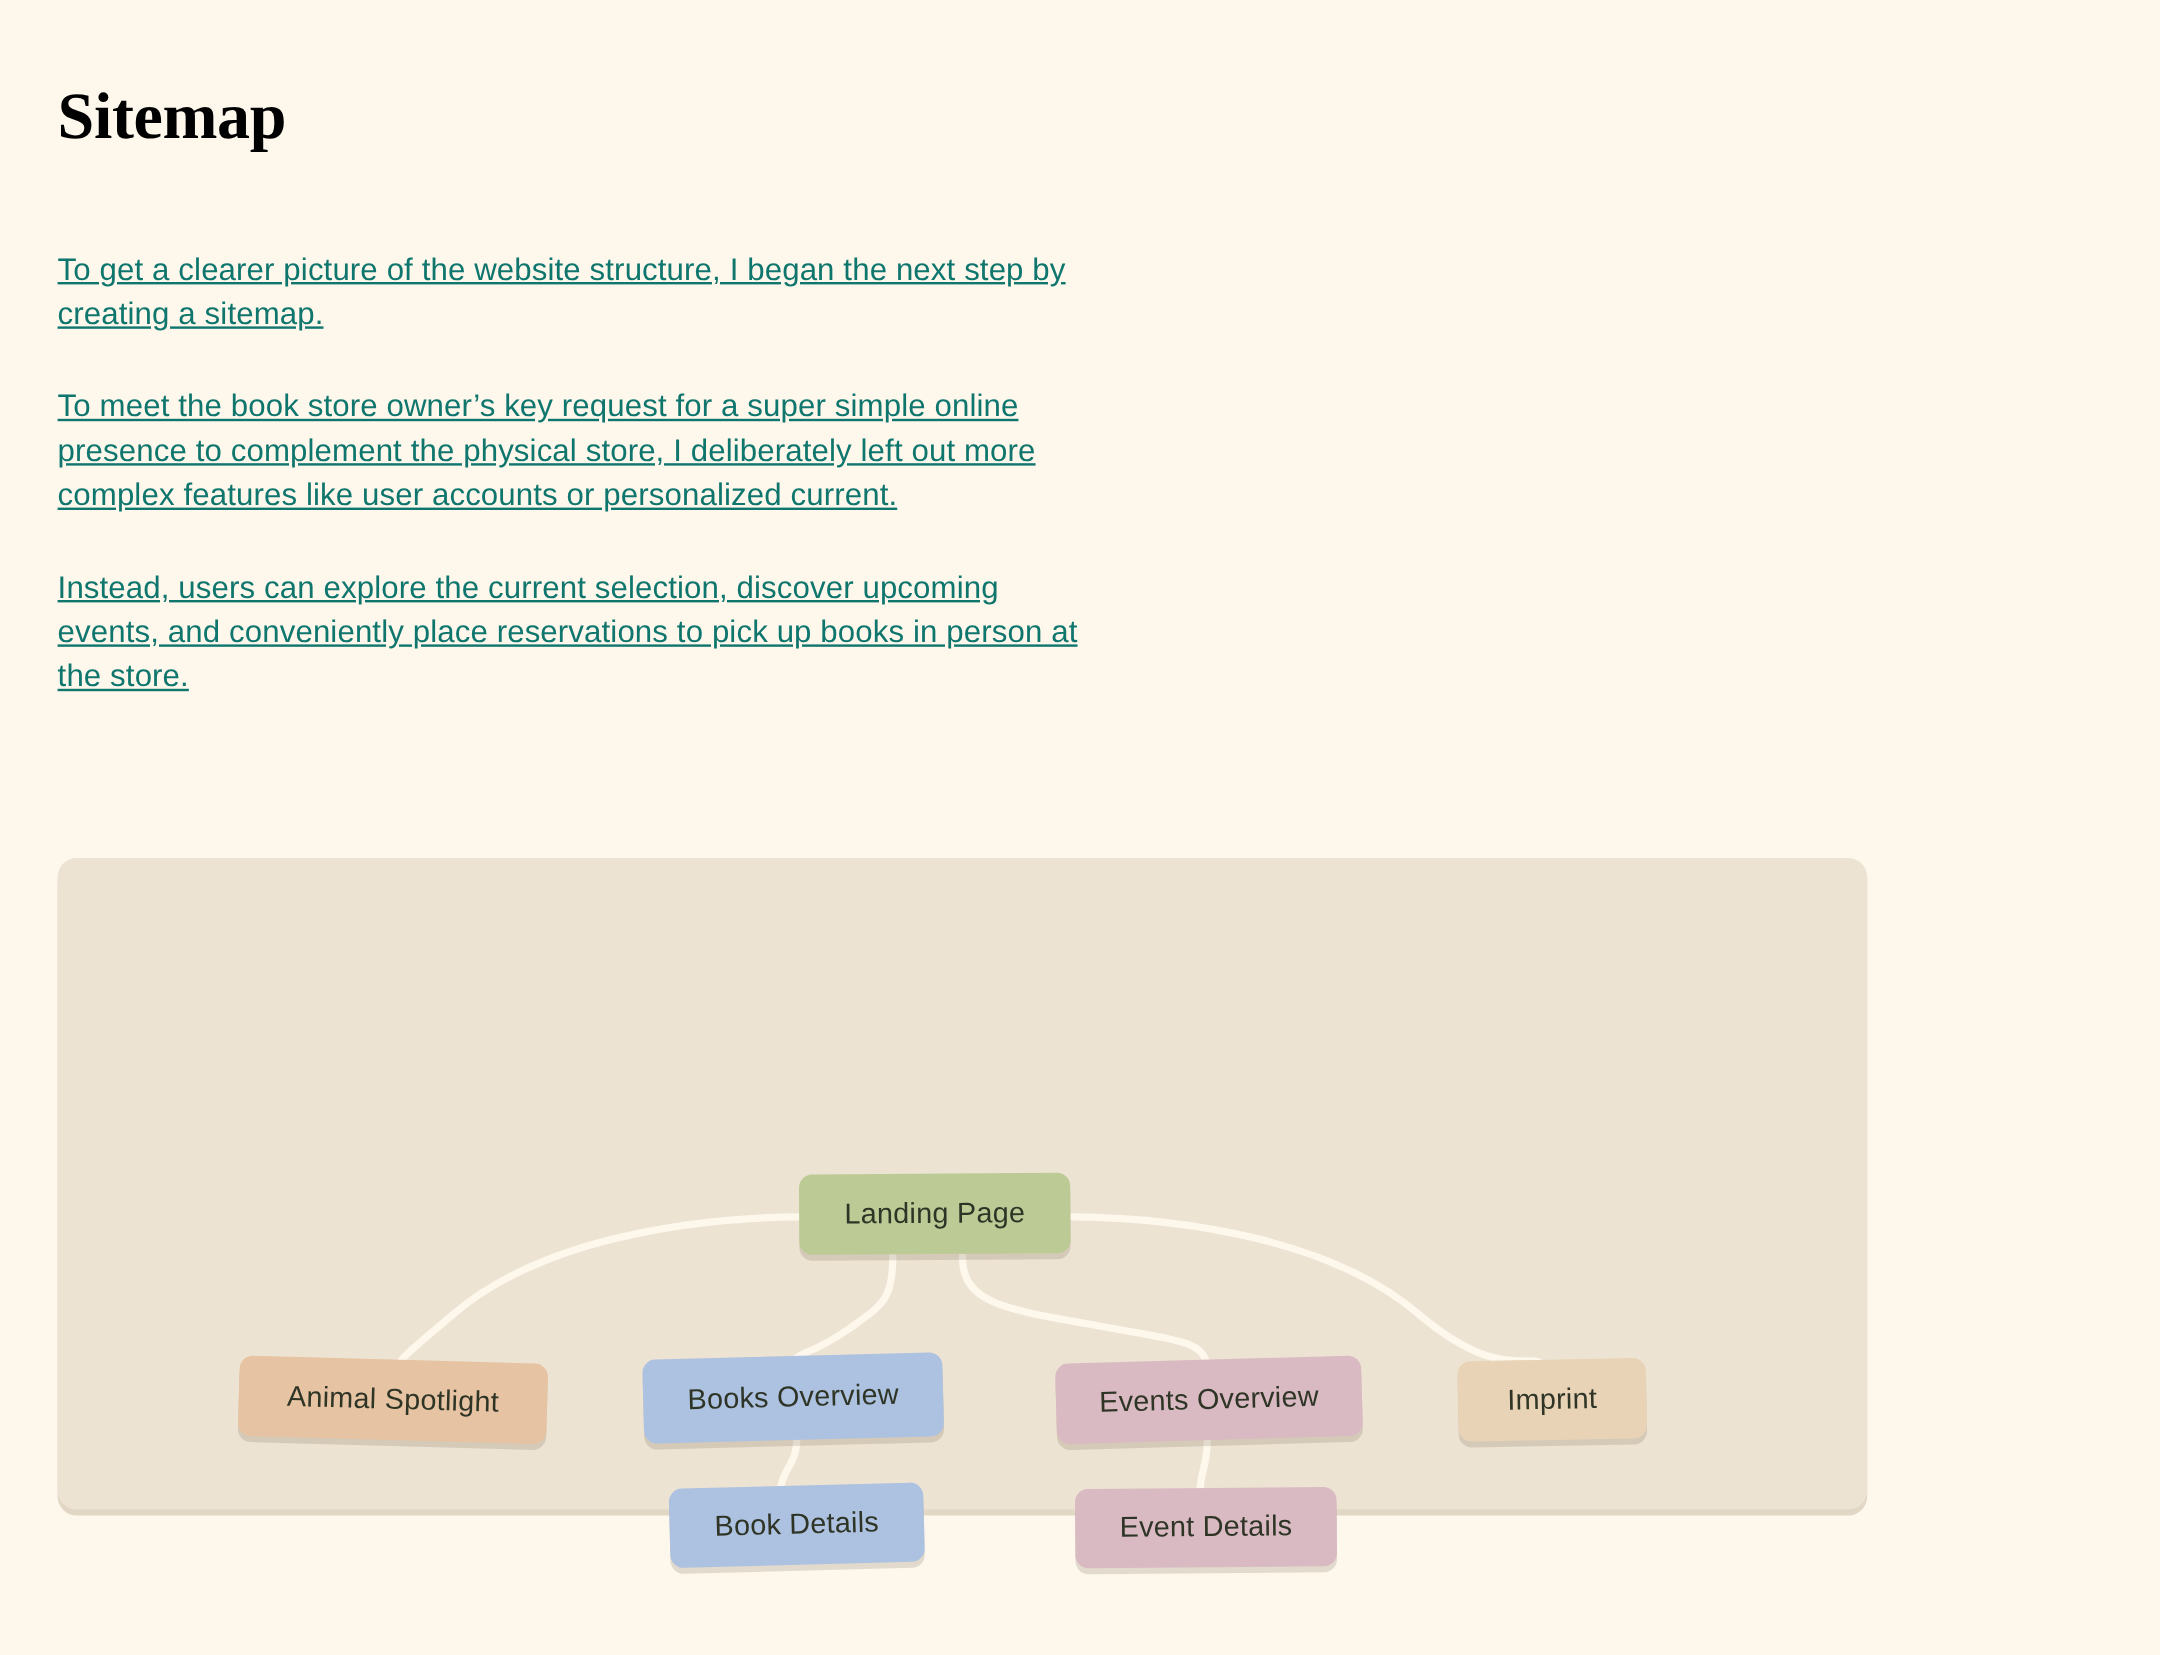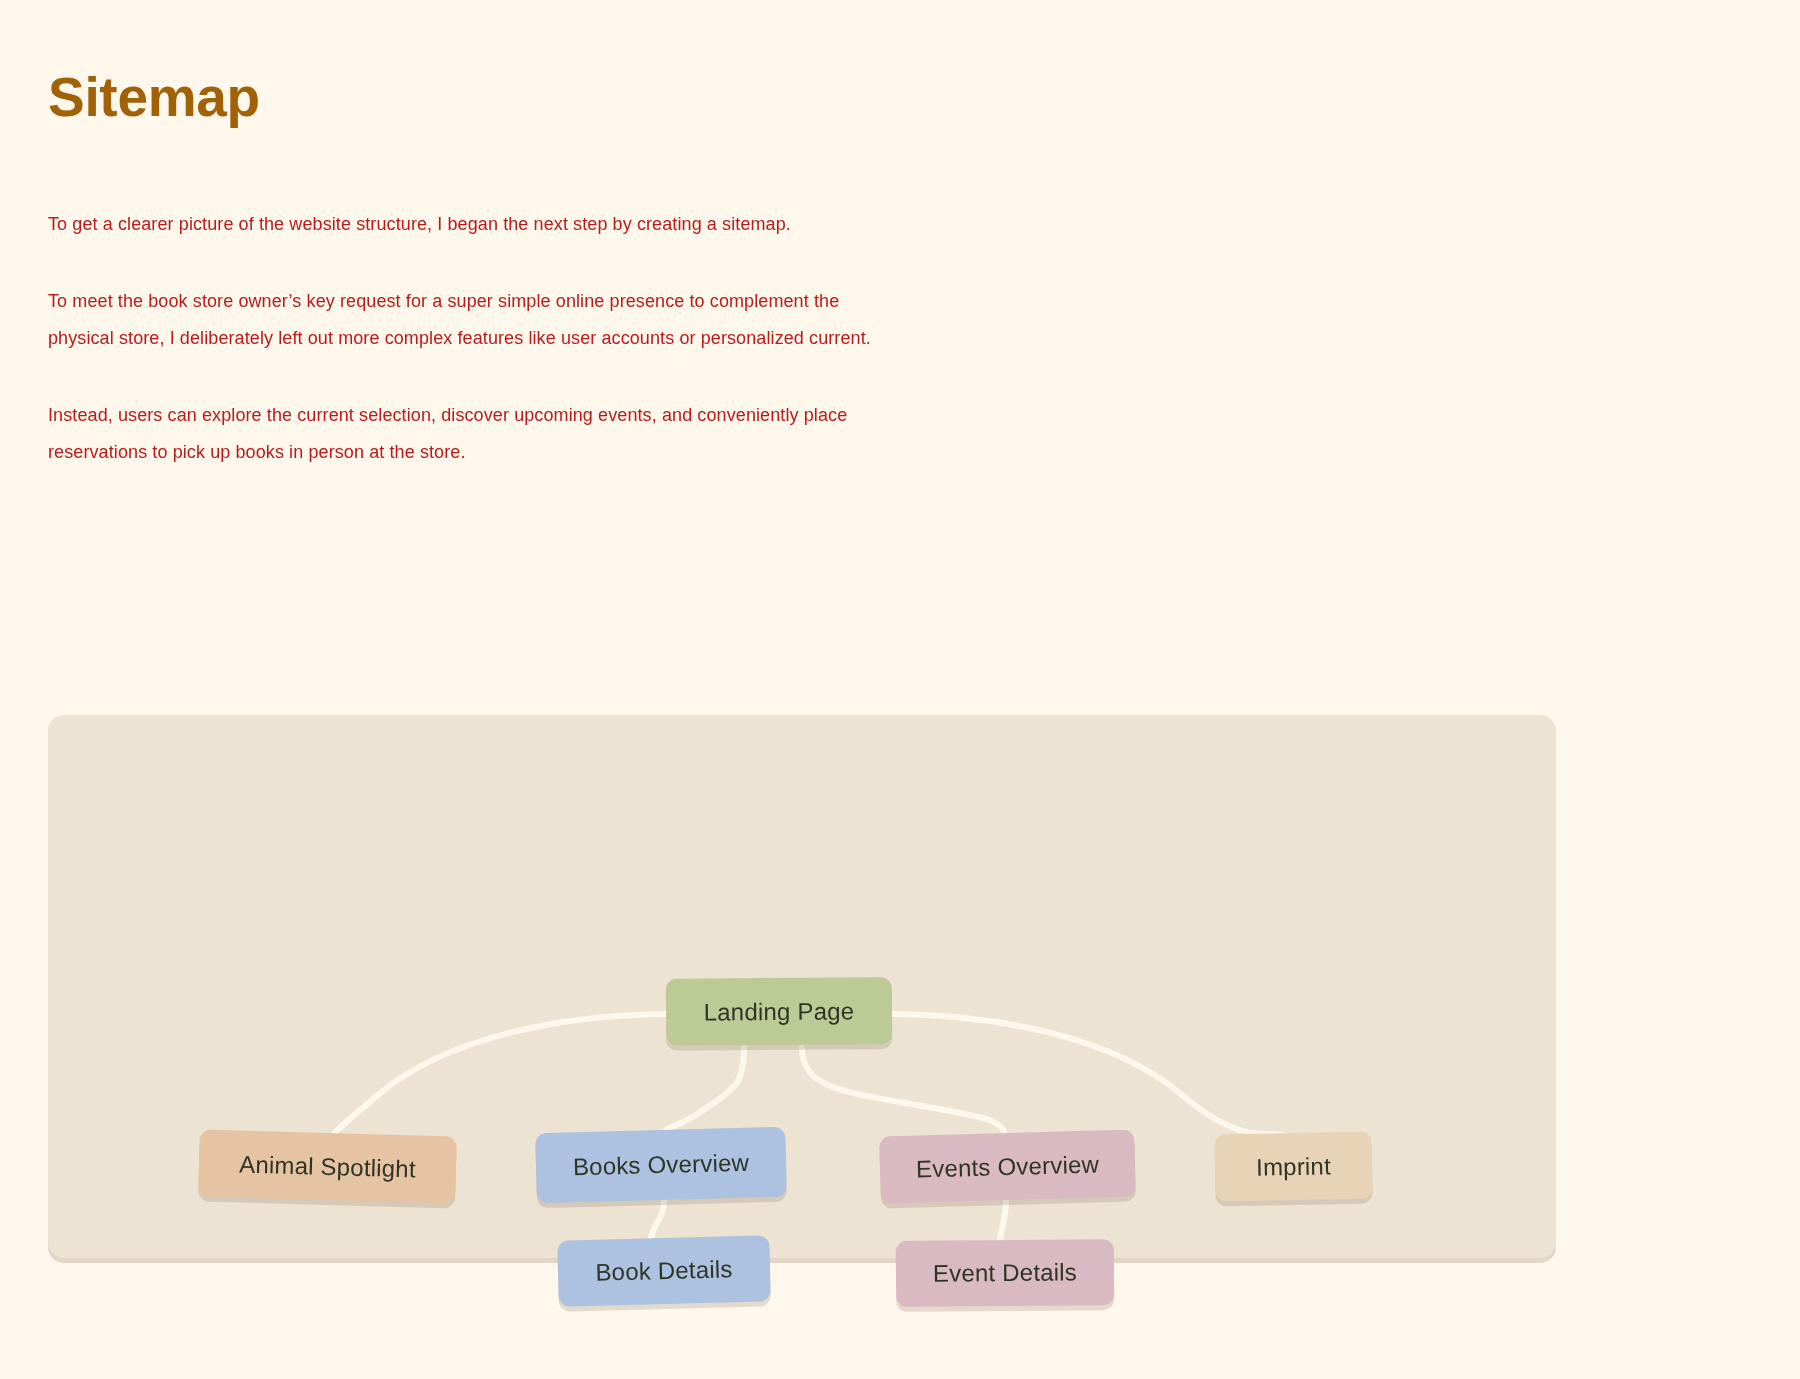--- a/index.html
+++ b/index.html
@@ -13,41 +13,42 @@
     font-family: "Liberation Sans", sans-serif;
     overflow: hidden;
     position: relative;
   }
 
   
   .page-title {
     position: absolute;
     left: 48px;
     top: 66px;
-    font-family: Liberation Sans, sans-serif;
+    font-family: Liberation Serif, serif;
     font-weight: bold;
     font-size: 55px;
     line-height: 62px;
-    color: #a16207;
+    color: #000000;
     letter-spacing: -0.3px;
     margin: 0;
   }
 
   .prose {
     position: absolute;
     left: 48px;
     top: 206px;
     width: 860px;
   }
   .prose p {
     margin: 0 0 40px 0;
-    font-size: 18px;
+    font-size: 26px;
     line-height: 37px;
-    color: #b91c1c;
+    color: #0f766e;
     letter-spacing: 0.1px;
+    text-decoration: underline;
   }
   .prose p:last-child { margin-bottom: 12px; }
 
   
   .diagram-panel {
     position: absolute;
     left: 48px;
     top: 715px;
     width: 1508px;
     height: 543px;

